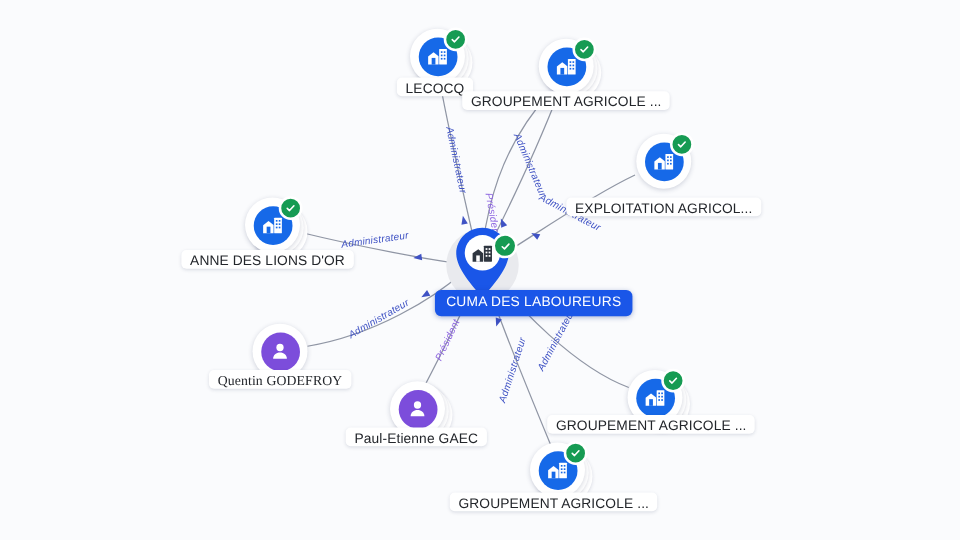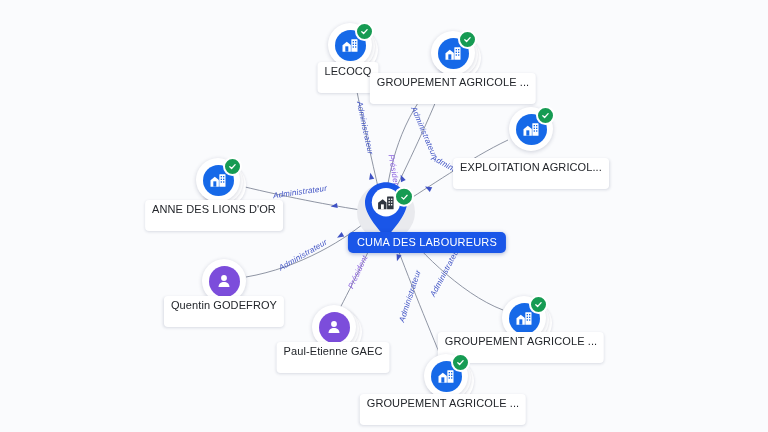--- a/index.html
+++ b/index.html
@@ -132,21 +132,21 @@
 
   
   .label {
     position: absolute;
     transform: translate(-50%, 0);
     white-space: nowrap;
     background: #ffffff;
     color: #23262b;
     font-size: 11px;
     letter-spacing: 0.1px;
-    padding: 3px 7px 16px 7px;
+    padding: 3px 7px 0 7px;
     border-radius: 4px;
     box-shadow: 0 1px 3px rgba(30,40,80,0.15);
   }
   .label.center {
     background: #1a56e8;
     color: #ffffff;
     font-size: 11px;
     padding: 4px 9px 5px 9px;
     border-radius: 5px;
     box-shadow: 0 1px 4px rgba(20,50,140,0.35);
@@ -313,21 +313,21 @@
           <div class="disc">
             <div class="inner-circle person">
               <svg width="20" height="20" viewBox="0 0 24 24" fill="none">
                 <circle cx="12" cy="8.4" r="3.5" fill="#ffffff"></circle>
                 <path d="M5.4 19.2c0-3.7 3-6 6.6-6s6.6 2.3 6.6 6z" fill="#ffffff"></path>
               </svg>
             </div>
           </div>
         </div>
       </div>
-      <div class="label" style="left: 224px; top: 296px;">Quentin GODEFROY</div>
+      <div class="label" style="left: 224px; top: 296px; font-family: Liberation Serif, serif;">Quentin GODEFROY</div>
       <div class="node" style="left: 334px; top: 327px;">
         <div class="node-art">
           <div class="stack s1"></div>
           <div class="stack s2"></div>
           <div class="disc">
             <div class="inner-circle person">
               <svg width="20" height="20" viewBox="0 0 24 24" fill="none">
                 <circle cx="12" cy="8.4" r="3.5" fill="#ffffff"></circle>
                 <path d="M5.4 19.2c0-3.7 3-6 6.6-6s6.6 2.3 6.6 6z" fill="#ffffff"></path>
               </svg>

